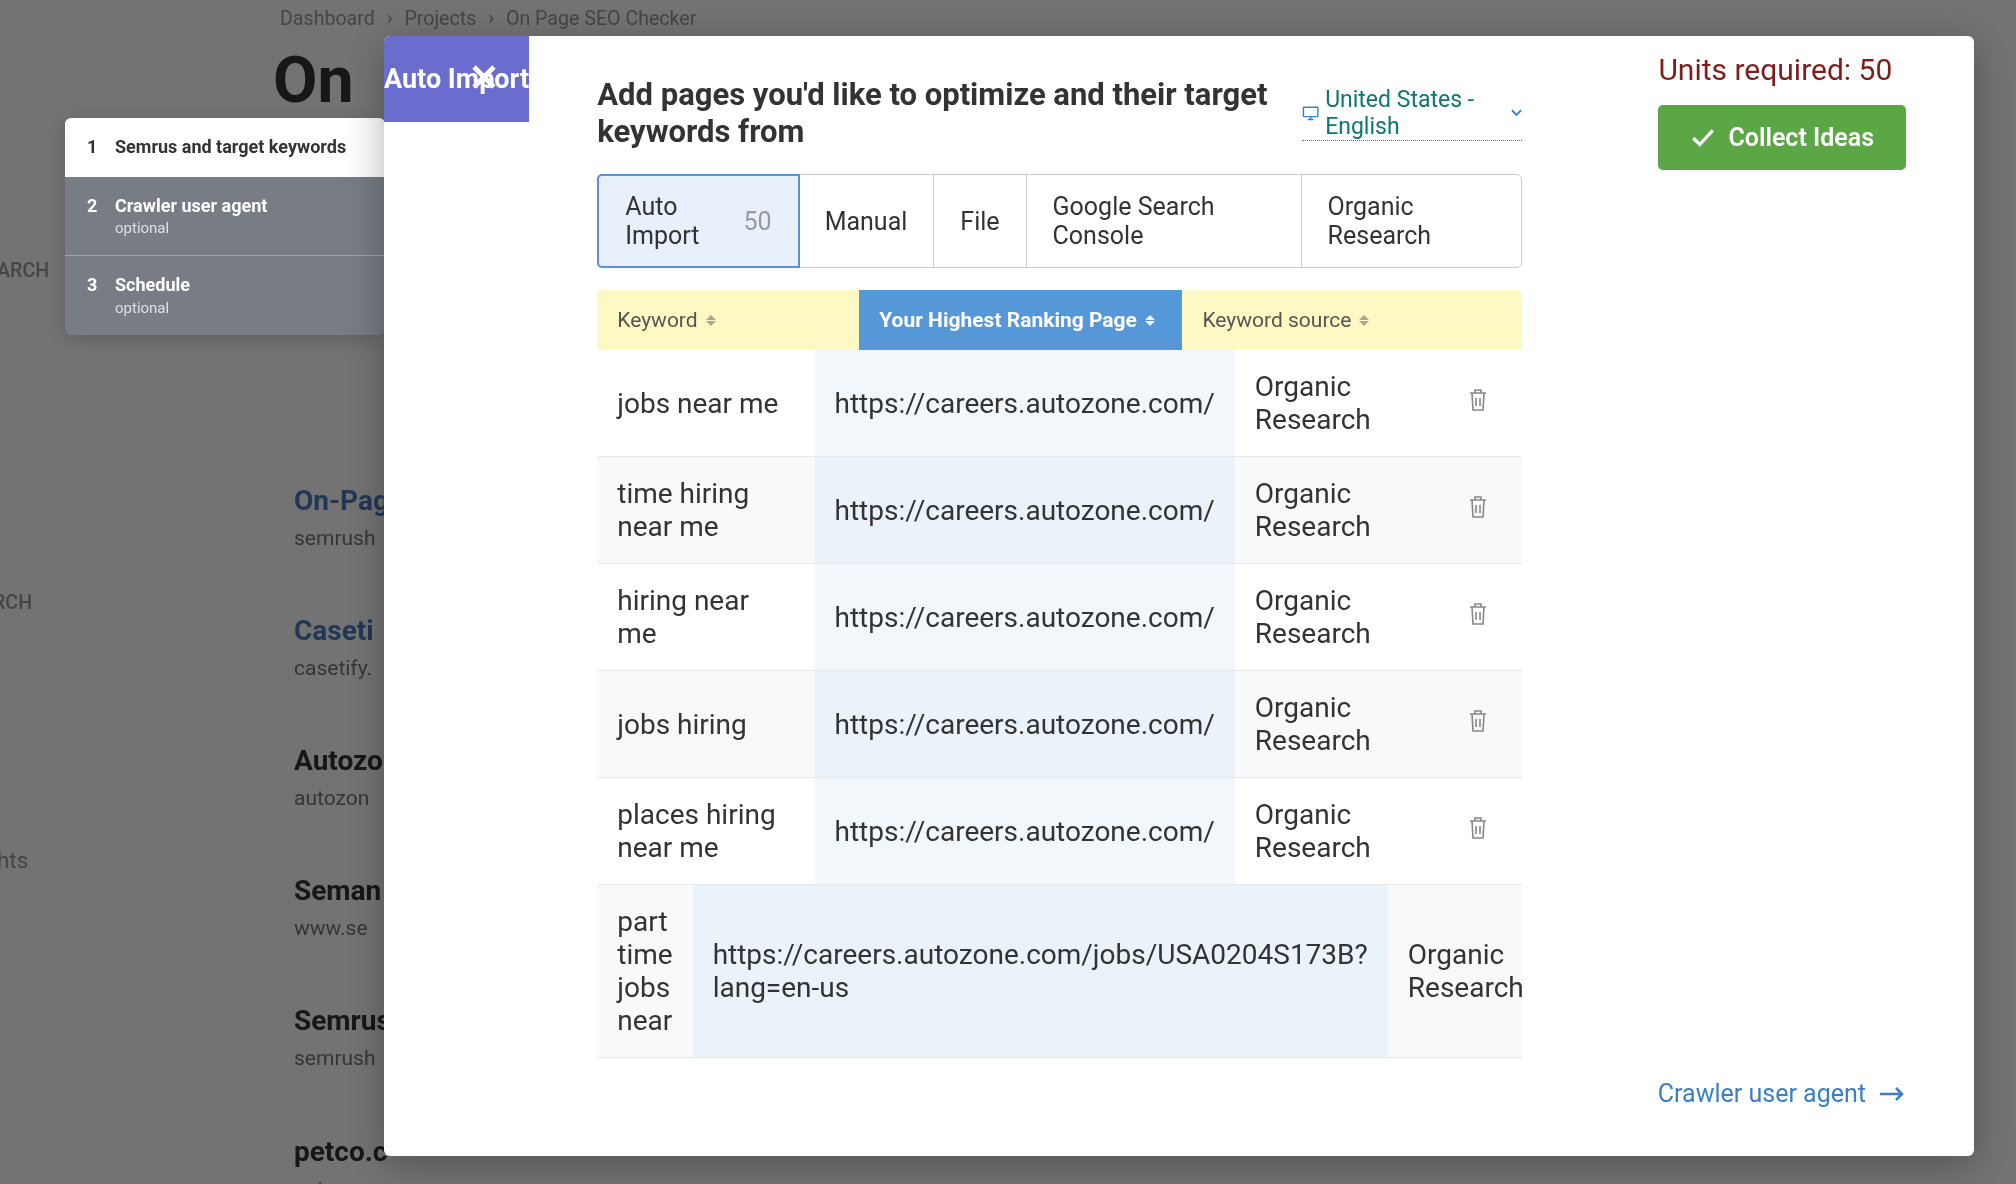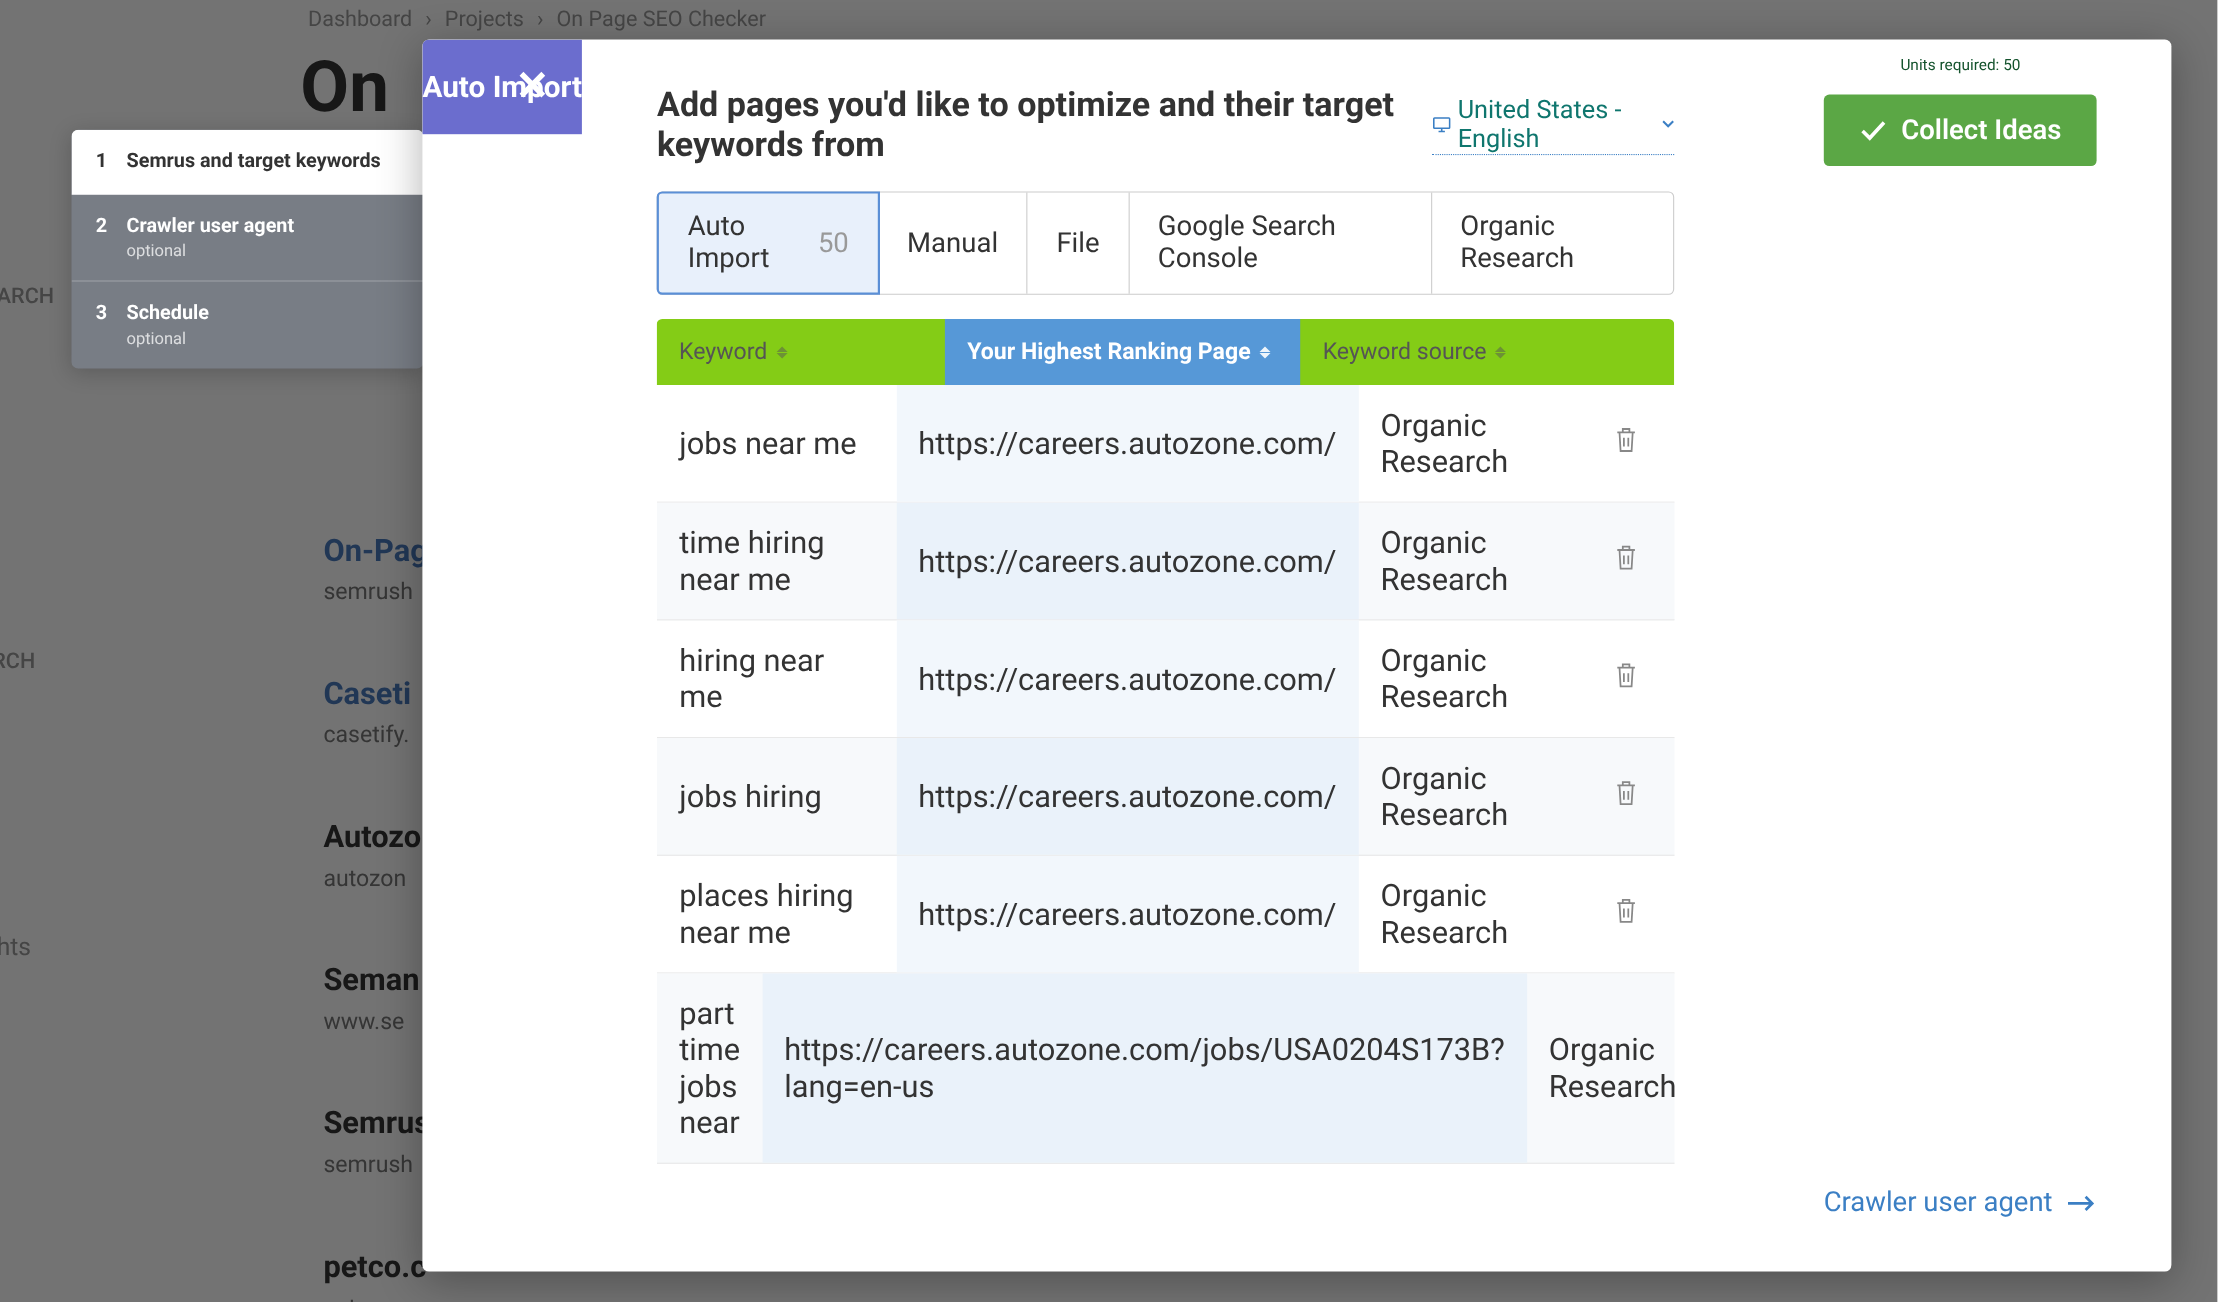--- a/index.html
+++ b/index.html
@@ -34,21 +34,21 @@
 .body-top{display:flex;justify-content:space-between;align-items:center;margin-bottom:24px}
 .body-heading{font-size:31px;font-weight:700;color:#333}
 .locale{color:#0f766e;font-size:23px;border-bottom:1px dotted #3b7fc4;display:inline-flex;align-items:center;gap:6px;cursor:pointer}
 .locale svg{width:22px;height:18px;stroke:#3b7fc4;fill:none;stroke-width:2}
 .tabs{display:flex;border:1px solid #ccc;border-radius:5px;width:fit-content;margin-bottom:22px}
 .tab{padding:16px 26px;font-size:25px;color:#333;border-right:1px solid #ccc;cursor:pointer;display:flex;align-items:center;gap:10px}
 .tab:last-child{border-right:none}
 .tab.active{background:#e8f0fb;border:2px solid #5b8fd6;margin:-1px;border-radius:5px 0 0 5px;color:#333}
 .tab-count{color:#999;font-weight:400}
 .table-wrap{flex:1;overflow:hidden;display:flex;flex-direction:column}
-.thead{display:flex;background:#84cc16;border-radius:5px 5px 0 0}
+.thead{display:flex;background:#fef9c3;border-radius:5px 5px 0 0}
 .th{padding:18px 20px;font-size:21px;color:#555;display:flex;align-items:center;gap:8px}
 .th-kw{width:262px}
 .th-page{flex:1;background:#5698d7;color:#fff;font-weight:700}
 .th-src{width:240px}
 .th-act{width:100px}
 .sort-icon{display:inline-flex;flex-direction:column;gap:1px}
 .sort-icon span{width:0;height:0;border-left:5px solid transparent;border-right:5px solid transparent}
 .sort-icon .up{border-bottom:5px solid currentColor;opacity:.5}
 .sort-icon .dn{border-top:5px solid currentColor;opacity:.5}
 .th-page .sort-icon .up,.th-page .sort-icon .dn{opacity:.9}
@@ -57,21 +57,21 @@
 .tr:nth-child(even){background:#f7f9fb}
 .tr:nth-child(even) .td-page{background:#eaf2fa}
 .td{padding:20px;font-size:28px;color:#333}
 .td-kw{width:262px;word-wrap:break-word}
 .td-page{flex:1;background:#f2f7fc;align-self:stretch;display:flex;align-items:center}
 .td-src{width:240px}
 .td-act{width:100px;text-align:center}
 .trash{cursor:pointer;display:inline-flex}
 .trash svg{width:24px;height:26px;stroke:#888;fill:none;stroke-width:1.6}
 .modal-footer{padding:16px 68px 40px;position:relative}
-.units{text-align:center;font-size:14px;color:#14532d;margin-bottom:18px}
+.units{text-align:left;font-size:30px;color:#7f1d1d;margin-bottom:18px}
 .collect-btn{display:flex;align-items:center;justify-content:center;gap:12px;background:#5ba745;color:#fff;font-size:25px;font-weight:600;padding:18px 32px;border-radius:5px;margin:0 auto;width:fit-content;cursor:pointer}
 .collect-btn svg{width:26px;height:22px;stroke:#fff;stroke-width:3;fill:none}
 .next-link{position:absolute;right:68px;bottom:48px;color:#3b7fc4;font-size:25px;display:flex;align-items:center;gap:12px;cursor:pointer}
 .next-link svg{width:28px;height:20px;stroke:#3b7fc4;stroke-width:2.5;fill:none}
 </style>
 </head>
 <body>
 
 <div class="bg">
   <div class="bg-breadcrumb">

